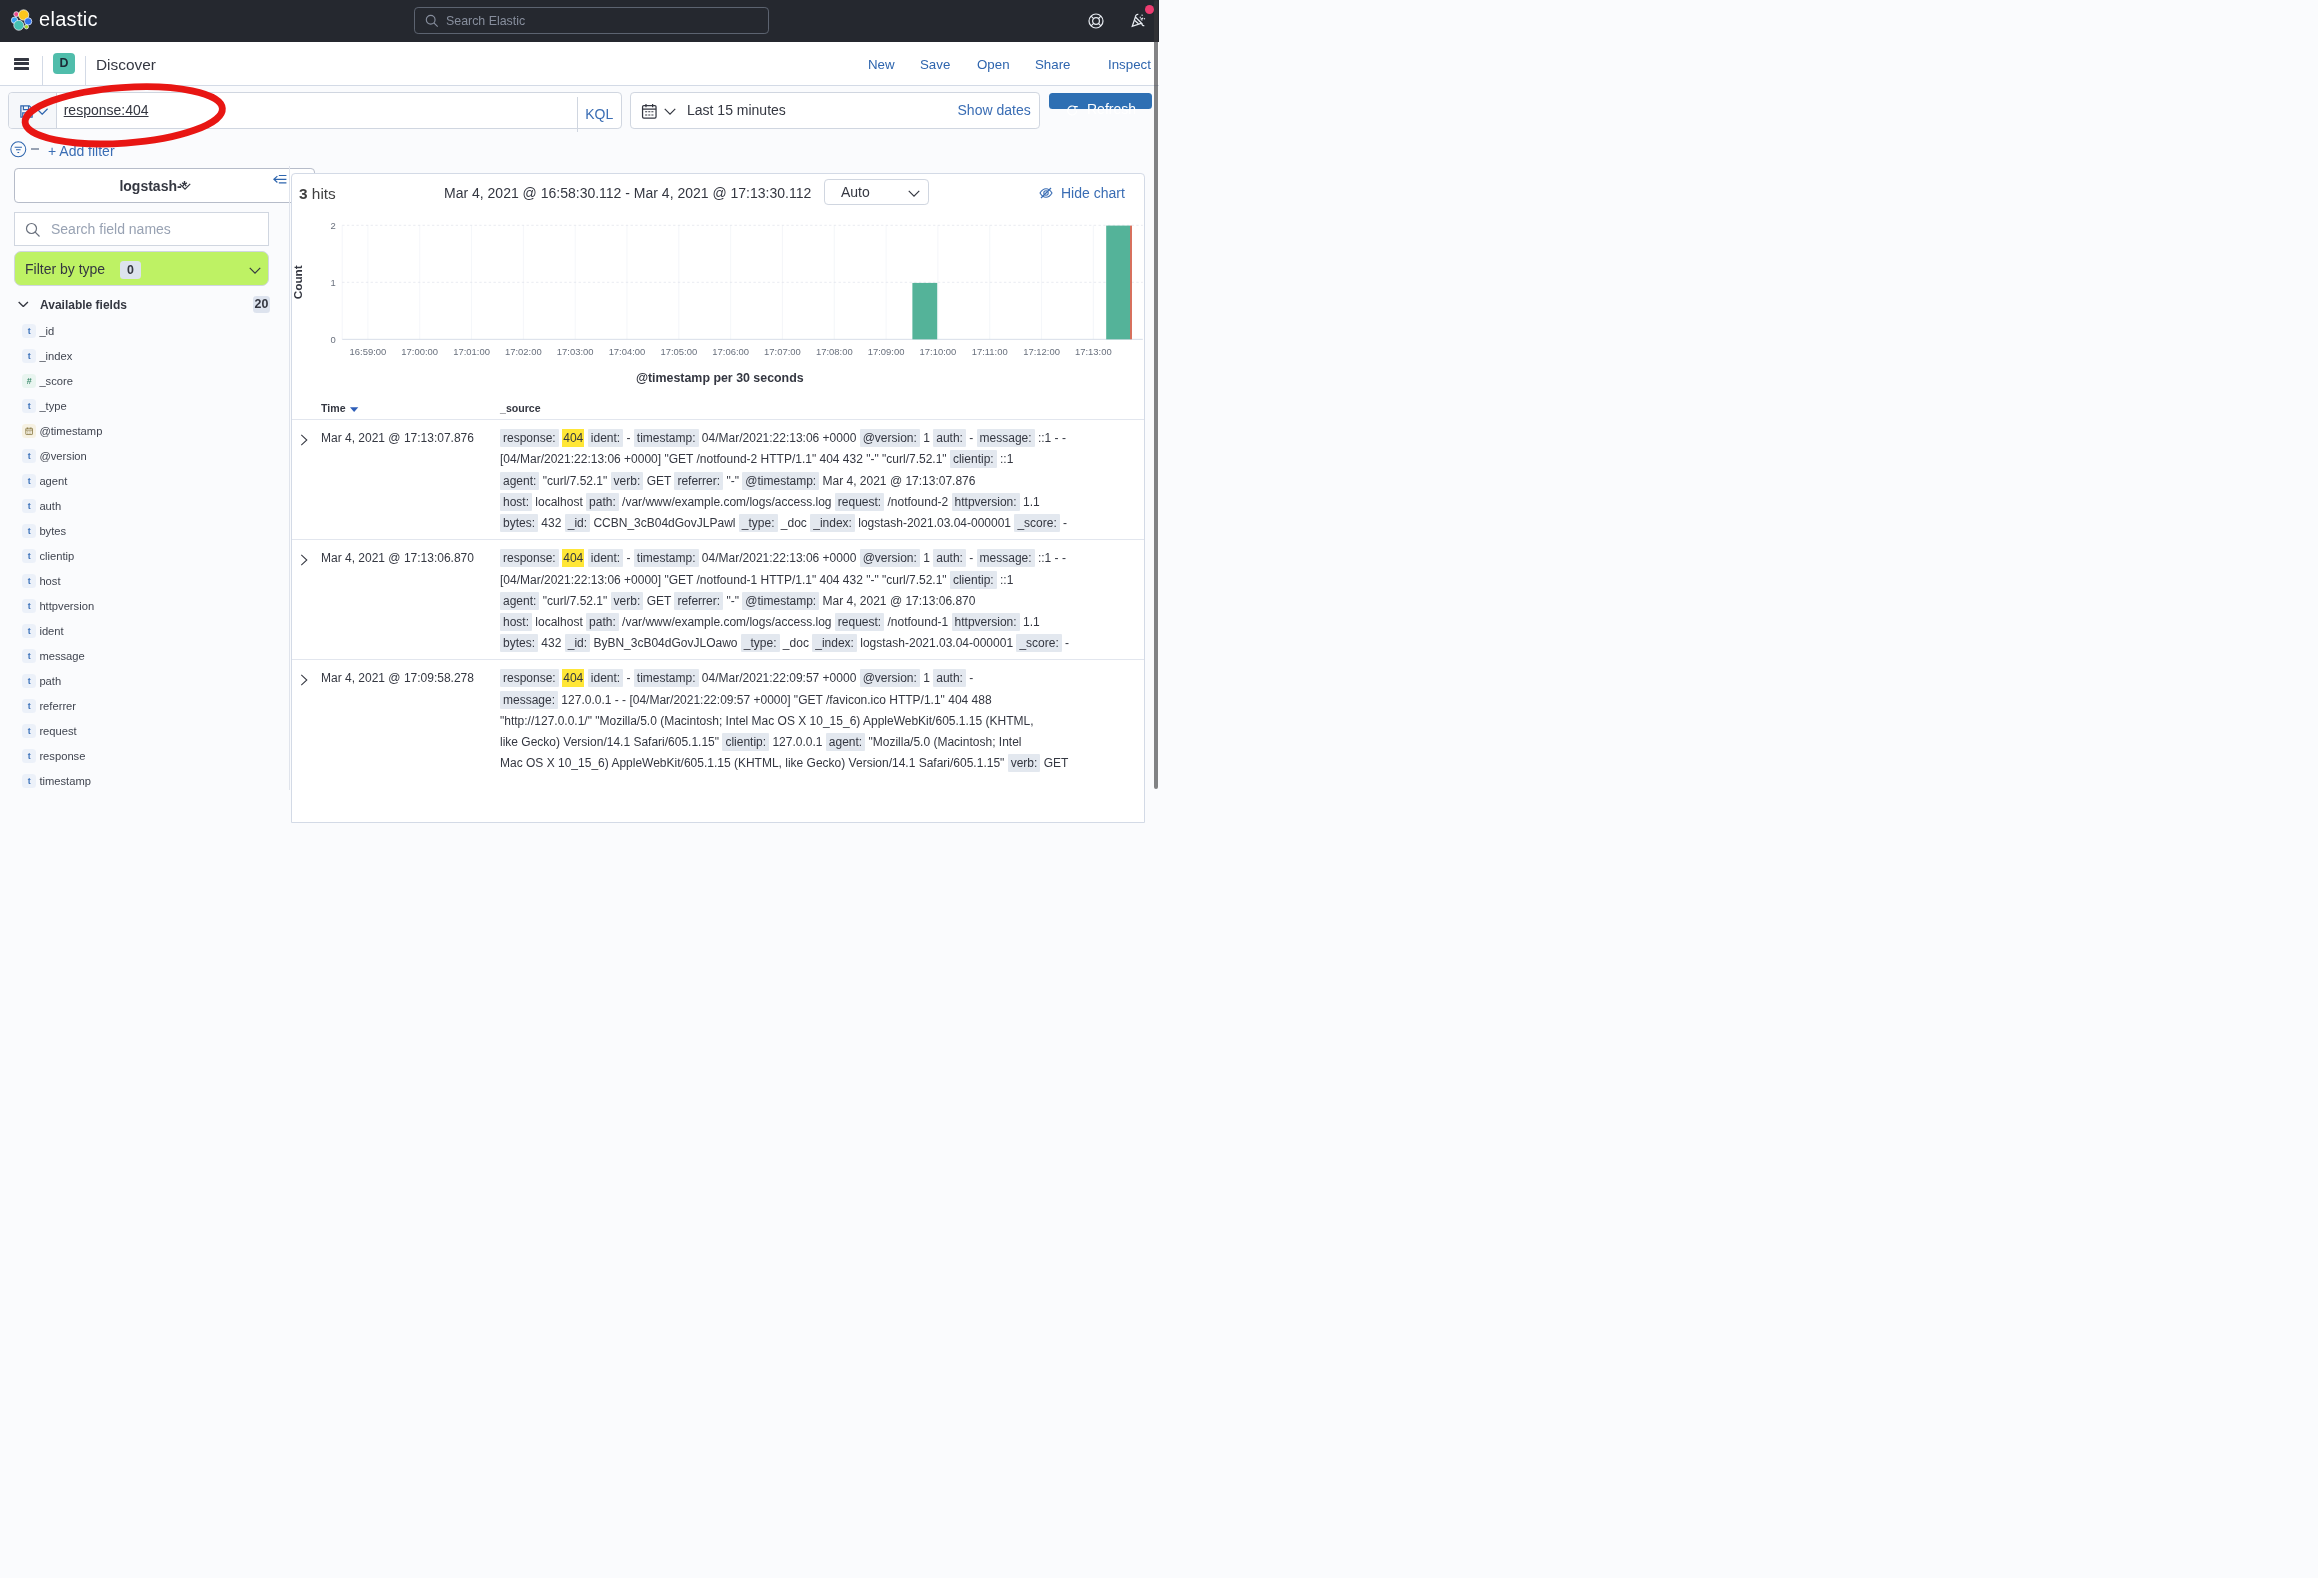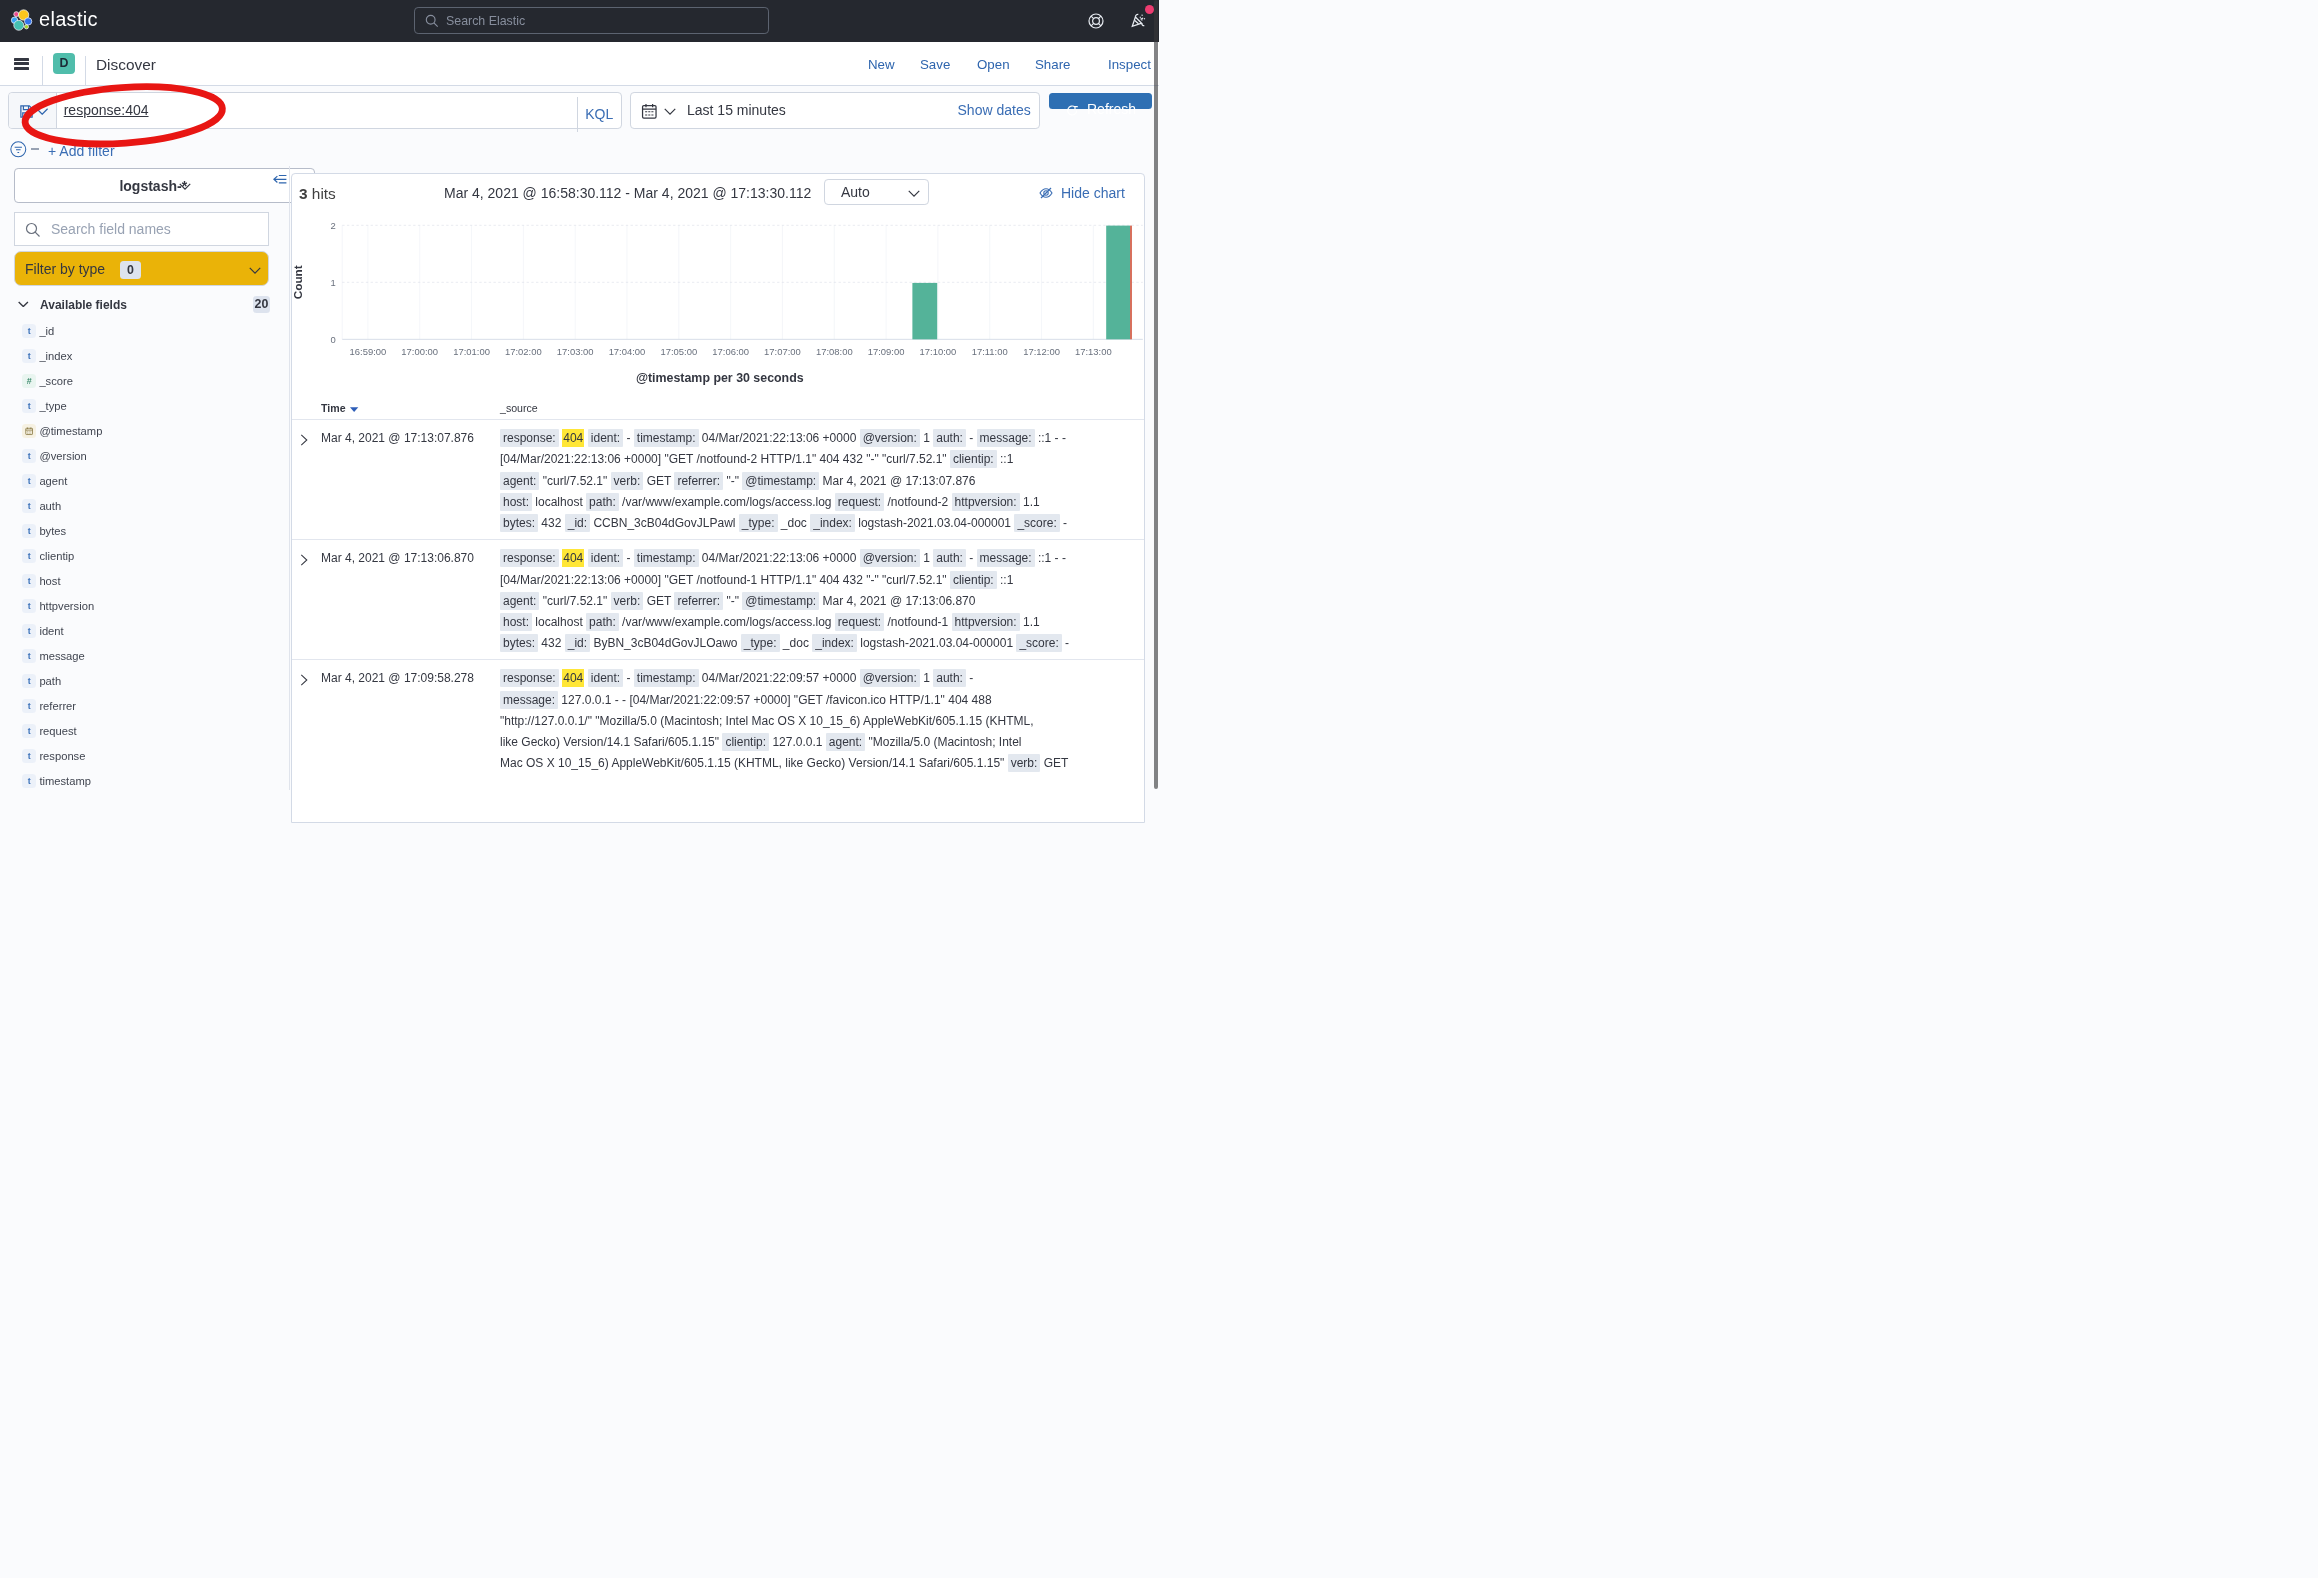--- a/index.html
+++ b/index.html
@@ -33,21 +33,21 @@
 #refresh span{position:absolute;left:38px;top:7.7px;}
 #refresh svg{position:absolute;left:17px;top:10.6px;}
 
 #addf{position:absolute;left:10px;top:141px;height:16.6px;}
 #addftext{position:absolute;left:48px;top:143px;font-size:14px;color:#3a6db4;}
 #addfdash{position:absolute;left:31px;top:148px;width:8.3px;height:1.8px;background:#98a2b3;}
 
 #ipsel{position:absolute;left:14px;top:168px;width:301px;height:35px;background:#fff;border:0.6px solid #b6bcc9;border-radius:4.1px;font-size:14px;font-weight:bold;color:#343741;text-align:center;line-height:34px;padding-right:22.5px;}
 #collapse{position:absolute;left:273px;top:173px;}
 #fsearch{position:absolute;left:14px;top:212px;width:255px;height:34px;background:#fff;border:0.6px solid #d0d6e0;font-size:14px;color:#98a2b3;line-height:33px;}
-#ftype{position:absolute;left:14px;top:251px;width:255px;height:35px;background:#eab308;border:0.6px solid #d0d6e0;border-radius:7px;font-size:14px;color:#343741;line-height:34px;}
+#ftype{position:absolute;left:14px;top:251px;width:255px;height:35px;background:#bef264;border:0.6px solid #d0d6e0;border-radius:7px;font-size:14px;color:#343741;line-height:34px;}
 #avail{position:absolute;left:18px;top:296px;width:251px;height:16.6px;}
 #avail b{position:absolute;left:22px;top:1.8px;font-size:12px;color:#343741;}
 .cnt{background:#dde3ee;border-radius:3.5px;color:#343741;font-weight:bold;text-align:center;}
 #fields{position:absolute;left:14px;top:319px;width:255px;}
 .fld{position:relative;height:25px;}
 .fbadge{position:absolute;left:8.3px;top:5.3px;width:14px;height:14px;border-radius:3.5px;background:#ecf1f9;color:#3d73ba;font-weight:bold;font-size:9px;text-align:center;line-height:14px;}
 .fname{position:absolute;left:25.4px;top:6px;font-size:11.2px;color:#404550;}
 
 #panel{position:absolute;left:291px;top:173px;width:854px;height:650px;background:#fff;border:0.6px solid #d3dae6;border-radius:4.1px 4.1px 0 0;}
 
@@ -327,21 +327,21 @@
         <text x="1356.3" y="306">17:13:00</text>
     </g>
     <text x="17" y="183" font-size="20" font-weight="bold" fill="#343741" text-anchor="middle" transform="rotate(-90 17 183)">Count</text>
     <text x="724" y="351" font-size="21" font-weight="bold" fill="#343741" text-anchor="middle">@timestamp per 30 seconds</text>
   </svg>
   <div class="abs" style="left:29px;top:228px;font-size:10.6px;font-weight:bold;color:#343741;">Time
     <svg style="margin-left:1.8px" width="8.3" height="5.3" viewBox="0 0 16 9" fill="#2e5eb8">
         <path d="M0 0 H16 L8 9 Z"></path>
       </svg>
   </div>
-  <div class="abs" style="left:208px;top:228px;font-size:10.6px;font-weight:normal;color:#343741;">_source</div>
+  <div class="abs" style="left:208px;top:228px;font-size:10.6px;font-weight:bold;color:#343741;">_source</div>
   <div class="divider" style="top:245px;"></div>
   <svg class="chev" style="top:260px" width="7.7" height="12" viewBox="0 0 9 14" fill="none" stroke="#343741" stroke-width="1.2">
       <path d="M1.5 1 L8 7 L1.5 13"></path>
     </svg>
   <div class="trow-time mono" style="top:254px;line-height:21px;">Mar 4, 2021 @ 17:13:07.876</div>
   <div class="srcline mono" style="top:254px;">
     <span class="k">response:</span> <span class="hl">404</span> <span class="k">ident:</span> - <span class="k">timestamp:</span> 04/Mar/2021:22:13:06 +0000 <span class="k">@version:</span> 1 <span class="k">auth:</span> - <span class="k">message:</span> ::1 - -</div>
   <div class="srcline mono" style="top:275px;">[04/Mar/2021:22:13:06 +0000] "GET /notfound-2 HTTP/1.1" 404 432 "-" "curl/7.52.1" <span class="k">clientip:</span> ::1</div>
   <div class="srcline mono" style="top:297px;"><span class="k">agent:</span> "curl/7.52.1" <span class="k">verb:</span> GET <span class="k">referrer:</span> "-" <span class="k">@timestamp:</span> Mar 4, 2021 @ 17:13:07.876</div>
   <div class="srcline mono" style="top:318px;"><span class="k">host:</span> localhost <span class="k">path:</span> /var/www/example.com/logs/access.log <span class="k">request:</span> /notfound-2 <span class="k">httpversion:</span> 1.1</div>

